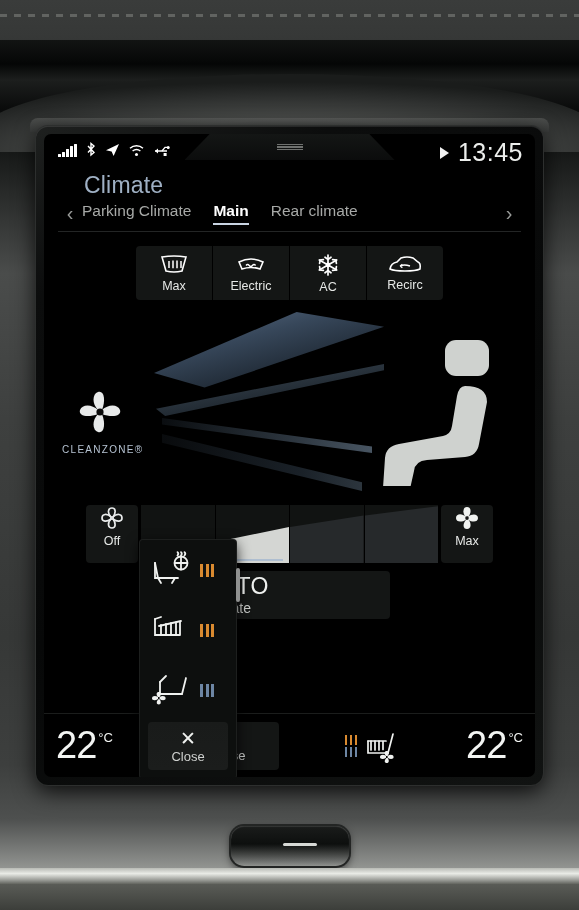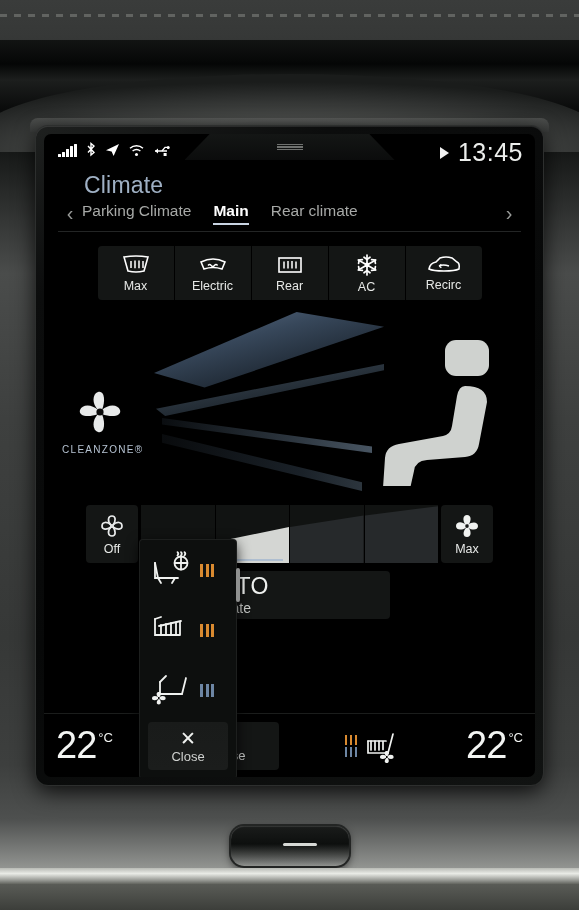--- a/index.html
+++ b/index.html
@@ -156,21 +156,21 @@
     position: absolute; left: 18px; top: 138px;
     color: #b6c3d2; font-size: 10px; letter-spacing: 1.3px; text-align: center;
   }
   #seat-gfx { position: absolute; right: 36px; top: 30px; }
 
   
   #fanlabel { text-align: center; color: #d8dad8; font-size: 13px; margin-top: 2px; }
   #fanrow { display: flex; gap: 1px; margin: 4px 14px 0; justify-content: center; align-items: stretch; }
   .endbtn {
     width: 52px; height: 58px; background: #141615; border-radius: 4px;
-    display: flex; flex-direction: column; align-items: center; justify-content: center;
+    display: flex; flex-direction: column; align-items: center; justify-content: flex-start;
     gap: 3px; cursor: pointer; flex: none;
   }
   .endbtn .lbl { color: #e6e8e6; font-size: 12.5px; }
   #slider { position: relative; width: 297px; height: 58px; display: flex; gap: 1px; margin: 0 2px; }
   .seg { position: relative; flex: 1; background: #111312; overflow: hidden; cursor: pointer; }
   .seg .wedge { position: absolute; left: 0; bottom: 0; width: 100%; height: 100%; }
   .seg.on .wedge { background: #d4d6d3; }
   .seg.off .wedge { background: #26292b; }
   .seg.cur::after {
     content: ""; position: absolute; left: 6px; right: 6px; bottom: 2px;
@@ -314,27 +314,20 @@
           <path d="M10 7 v7 M14 6.6 v7.6 M18 6.6 v7.6 M22 7 v7" stroke="#fff" stroke-width="1.5" fill="none"></path>
         </svg>
         <span class="lbl">Max</span>
       </div>
       <div class="fnbtn">
         <svg width="30" height="22" viewBox="0 0 30 22">
           <path d="M3 8 Q15 2 27 8 L24 15 Q15 12 6 15 Z" fill="none" stroke="#fff" stroke-width="1.6"></path>
           <path d="M10 11.5 q1.6-2 3.2 0 q1.6 2 3.2 0 q1.6-2 3.2 0" fill="none" stroke="#fff" stroke-width="1.3"></path>
         </svg>
         <span class="lbl">Electric</span>
-      </div>
-      <div class="fnbtn">
-        <svg width="30" height="22" viewBox="0 0 30 22">
-          <rect x="4" y="4" width="22" height="14" fill="none" stroke="#fff" stroke-width="1.6"></rect>
-          <path d="M9 7.5 v7 M13 7 v7.5 M17 7 v7.5 M21 7.5 v7" stroke="#fff" stroke-width="1.5" fill="none"></path>
-        </svg>
-        <span class="lbl">Rear</span>
       </div>
       <div class="fnbtn">
         <svg width="26" height="24" viewBox="0 0 26 24">
           <g stroke="#fff" stroke-width="1.7" fill="none" stroke-linecap="round">
             <path d="M13 2 v20 M4.3 7 L21.7 17 M4.3 17 L21.7 7"></path>
             <path d="M10 4.2 L13 6.4 L16 4.2 M10 19.8 L13 17.6 L16 19.8"></path>
             <path d="M4.6 10.4 L5.2 7 L8.4 6.6 M21.4 13.6 L20.8 17 L17.6 17.4"></path>
             <path d="M8.4 17.4 L5.2 17 L4.6 13.6 M17.6 6.6 L20.8 7 L21.4 10.4"></path>
           </g>
           <circle cx="13" cy="12" r="2.4" fill="#fff"></circle>

